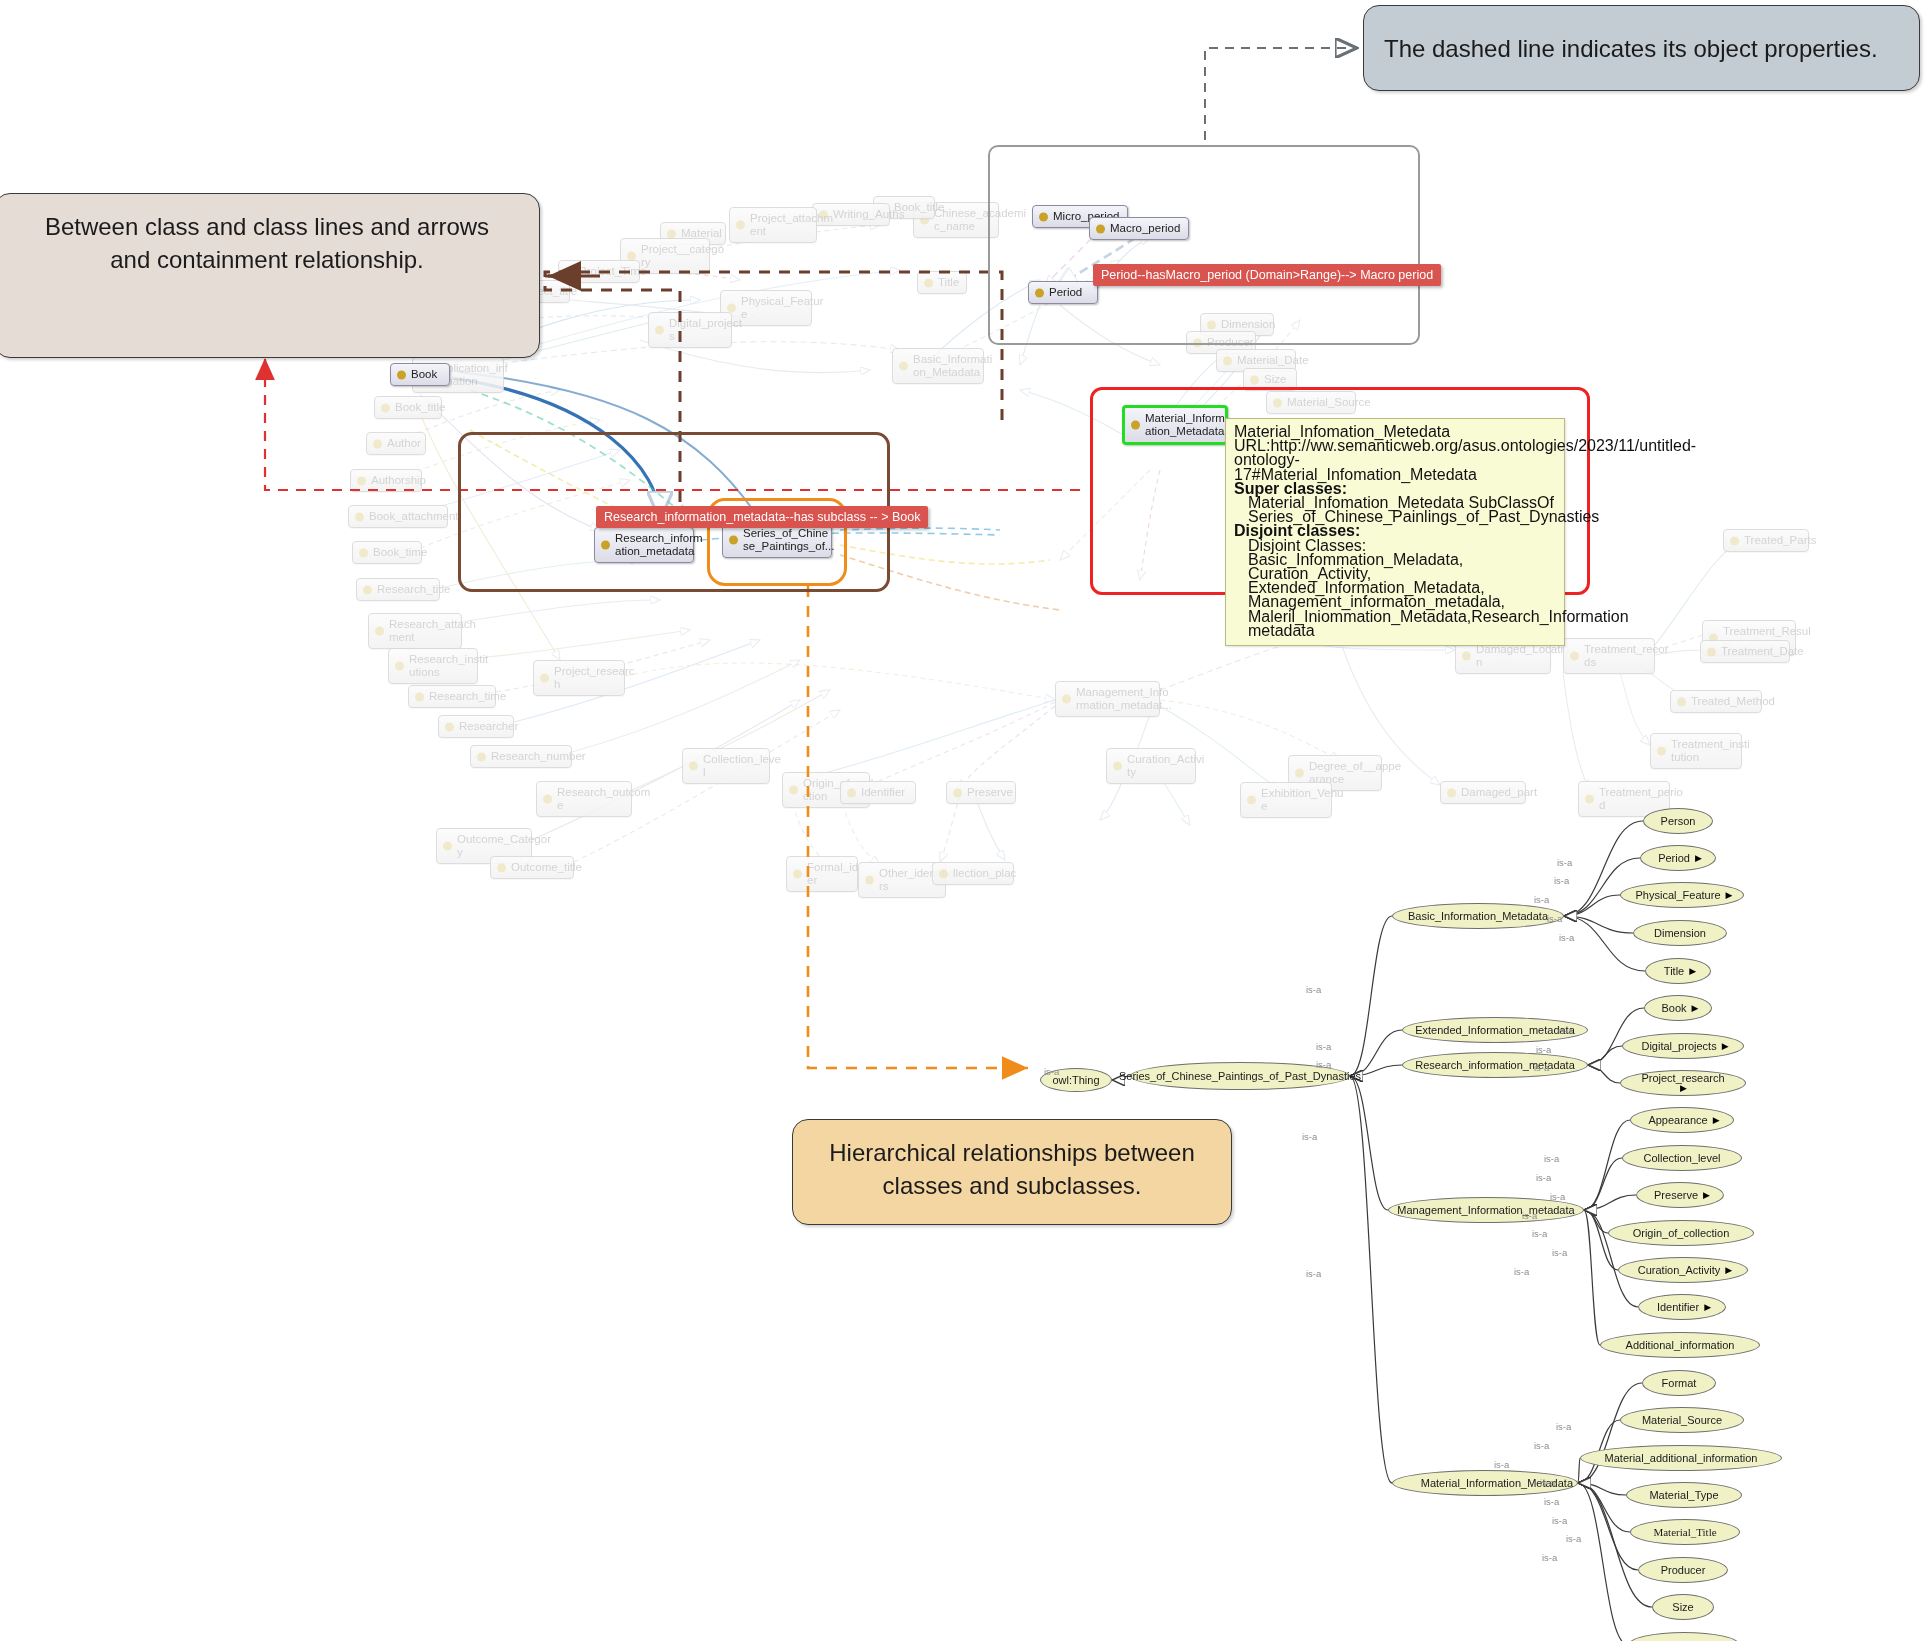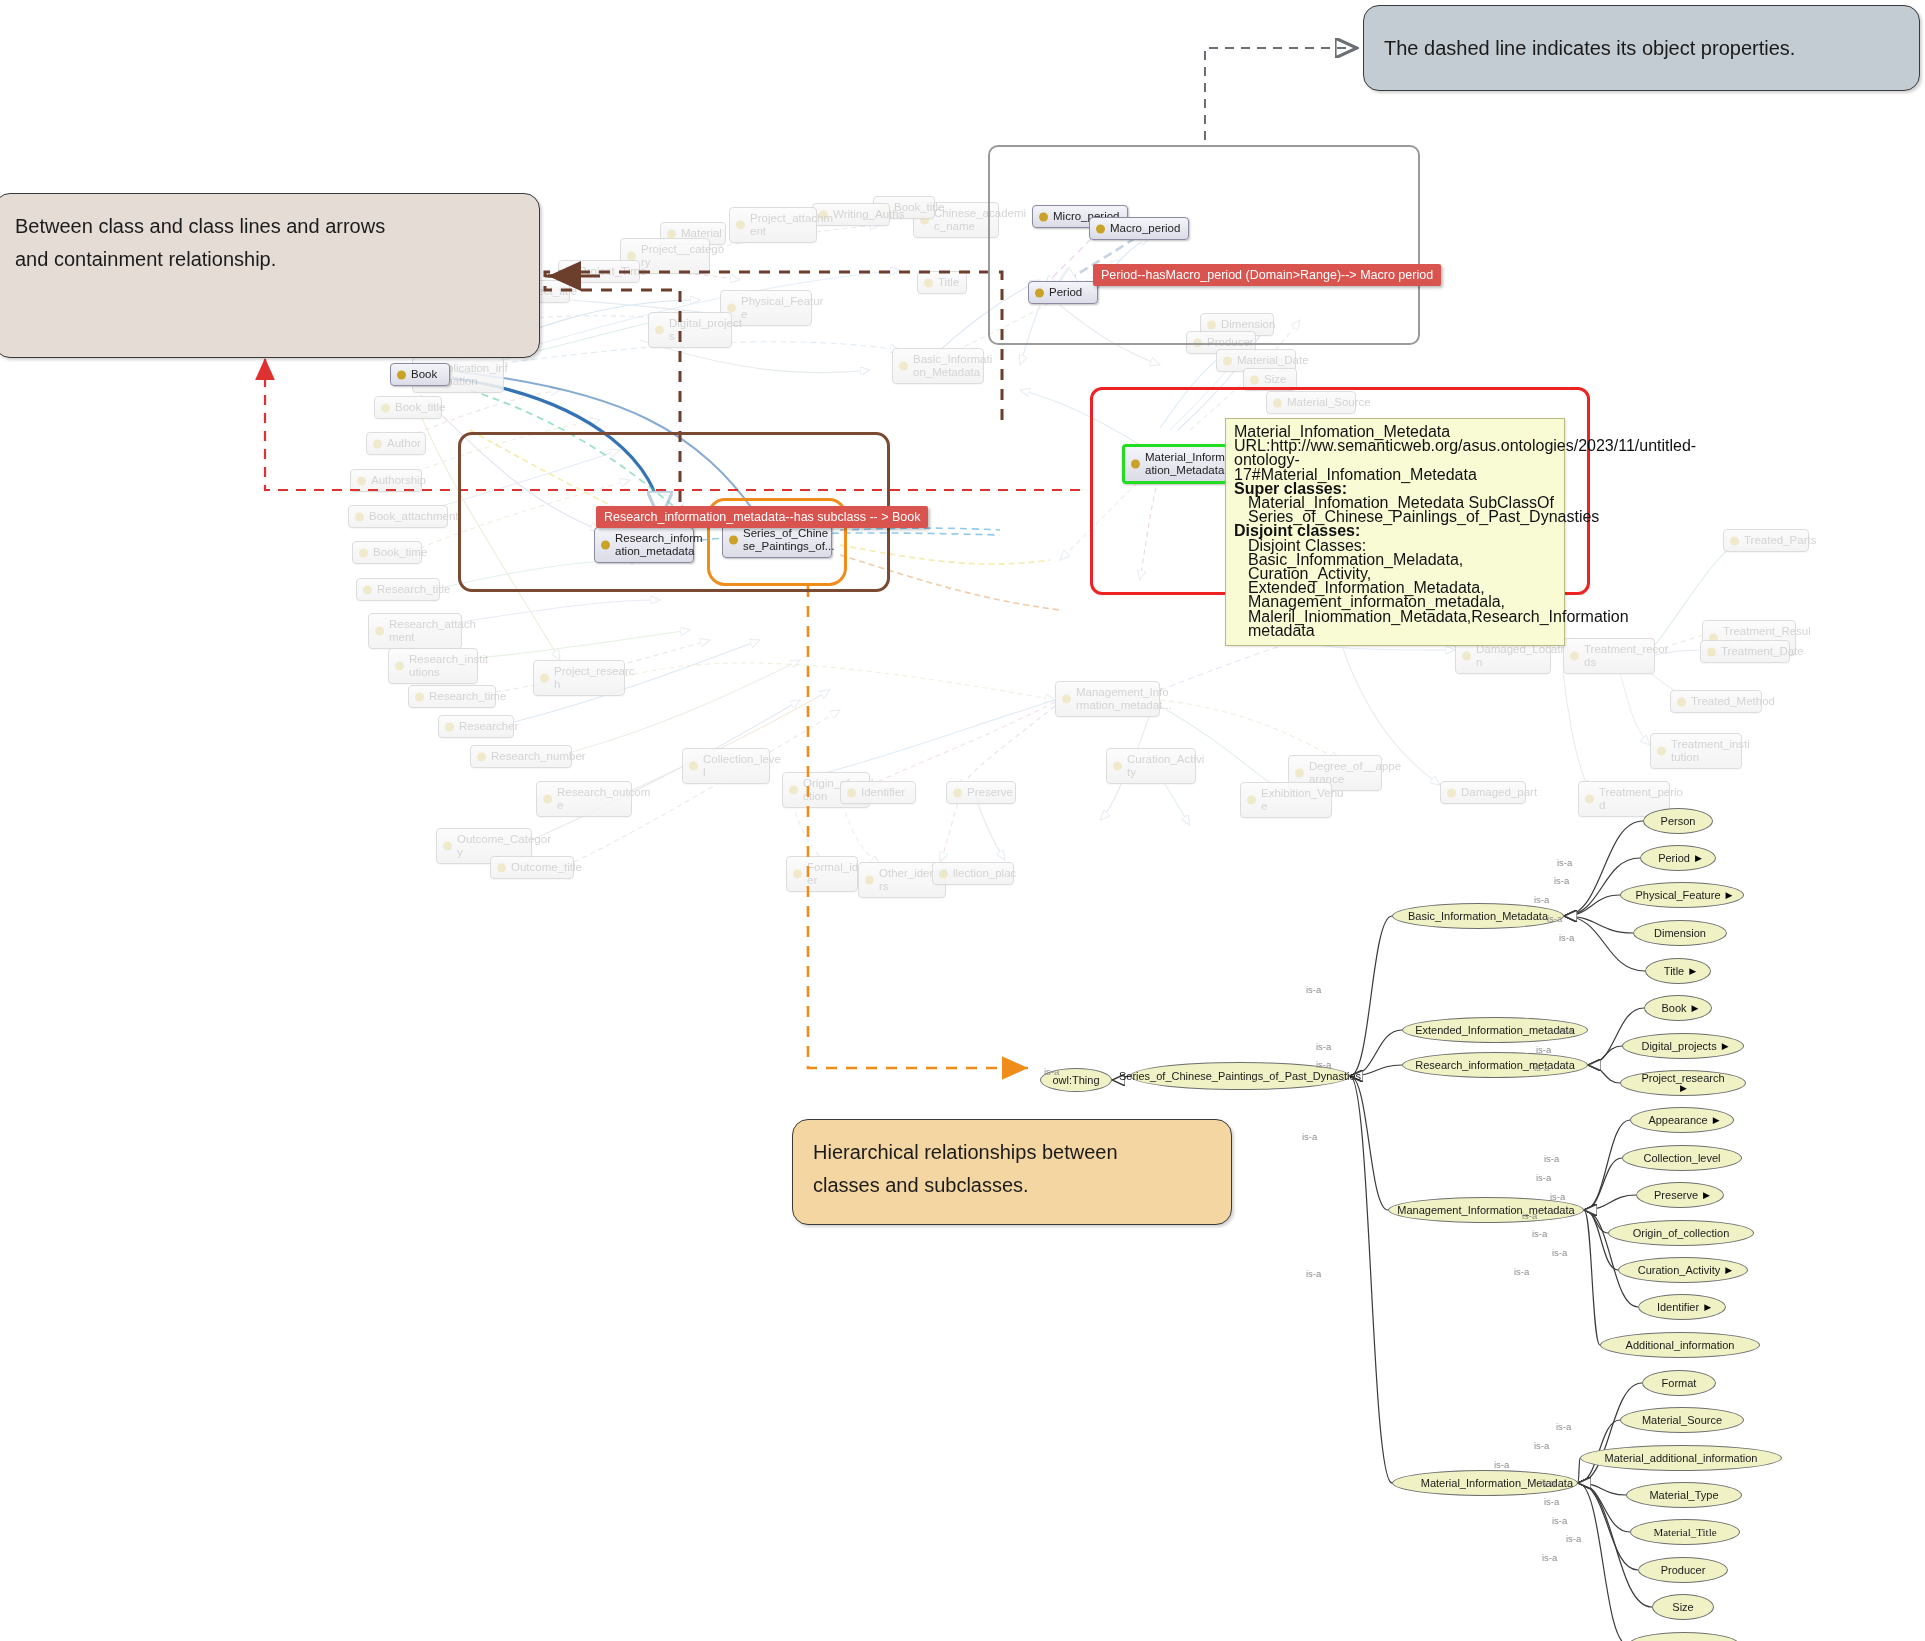--- a/index.html
+++ b/index.html
@@ -94,22 +94,23 @@
     box-shadow: 1px 1px 2px rgba(0,0,0,0.12);
     width: 340px;
   }
   .tooltip .hdr { font-weight: bold; }
   .tooltip .ind { padding-left: 14px; }
   
   .callout {
     position: absolute;
     border-radius: 16px;
     border: 1.6px solid #3a3a3a;
-    font-size: 20px;
+    font-size: 24px;
     line-height: 33px;
+    text-align: center;
     color: #1b1b1b;
     padding: 16px 20px;
     z-index: 90;
     box-shadow: 2px 2px 3px rgba(0,0,0,0.18);
   }
   .callout.beige  { background: #e6dcd6; }
   .callout.graybl { background: #c3cbd3; }
   .callout.tan    { background: #f4d6a3; }
   
   .tnode {
@@ -448,21 +449,21 @@
       </div>
       <div class="gnode hi" style="left: 1032px; top: 205px; width: 96px; min-height: 22px;">
         <div>Micro_period</div>
       </div>
       <div class="gnode hi" style="left: 1089px; top: 217px; width: 100px; min-height: 22px;">
         <div>Macro_period</div>
       </div>
       <div class="gnode hi" style="left: 1028px; top: 281px; width: 70px; min-height: 22px;">
         <div>Period</div>
       </div>
-      <div class="gnode hi greenring" style="left: 1122px; top: 444px; width: 106px; min-height: 40px;">
+      <div class="gnode hi greenring" style="left: 1122px; top: 405px; width: 106px; min-height: 40px;">
         <div>Material_Inform</div>
         <div>ation_Metadata</div>
       </div>
     </div>
 
   <div class="tooltip" style="left:1225px; top:418px;">
     <div>Material_Infomation_Metedata</div>
     <div>URL:http://ww.semanticweb.org/asus.ontologies/2023/11/untitled-ontology-</div>
     <div>17#Material_Infomation_Metedata</div>
     <div class="hdr">Super classes:</div>

